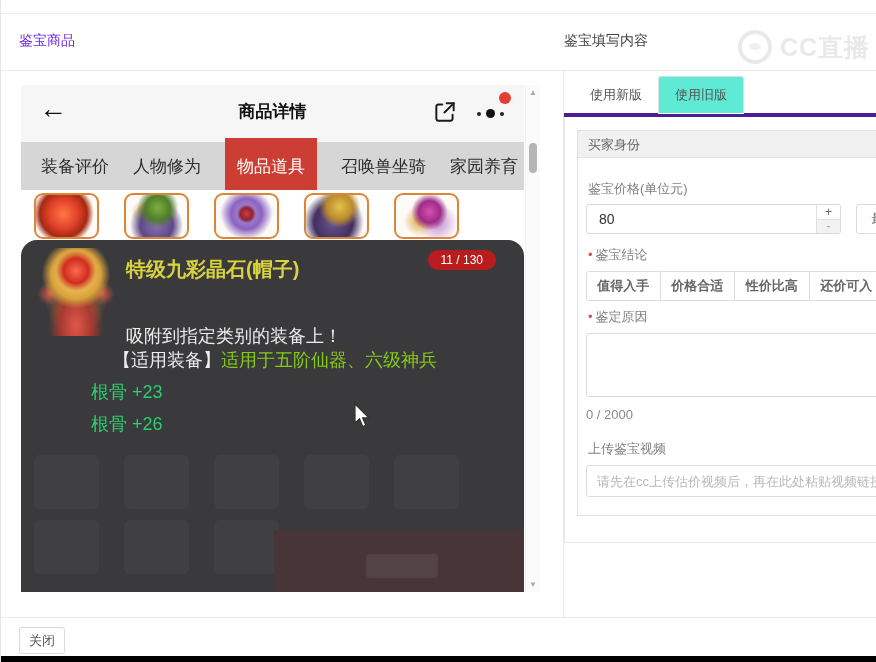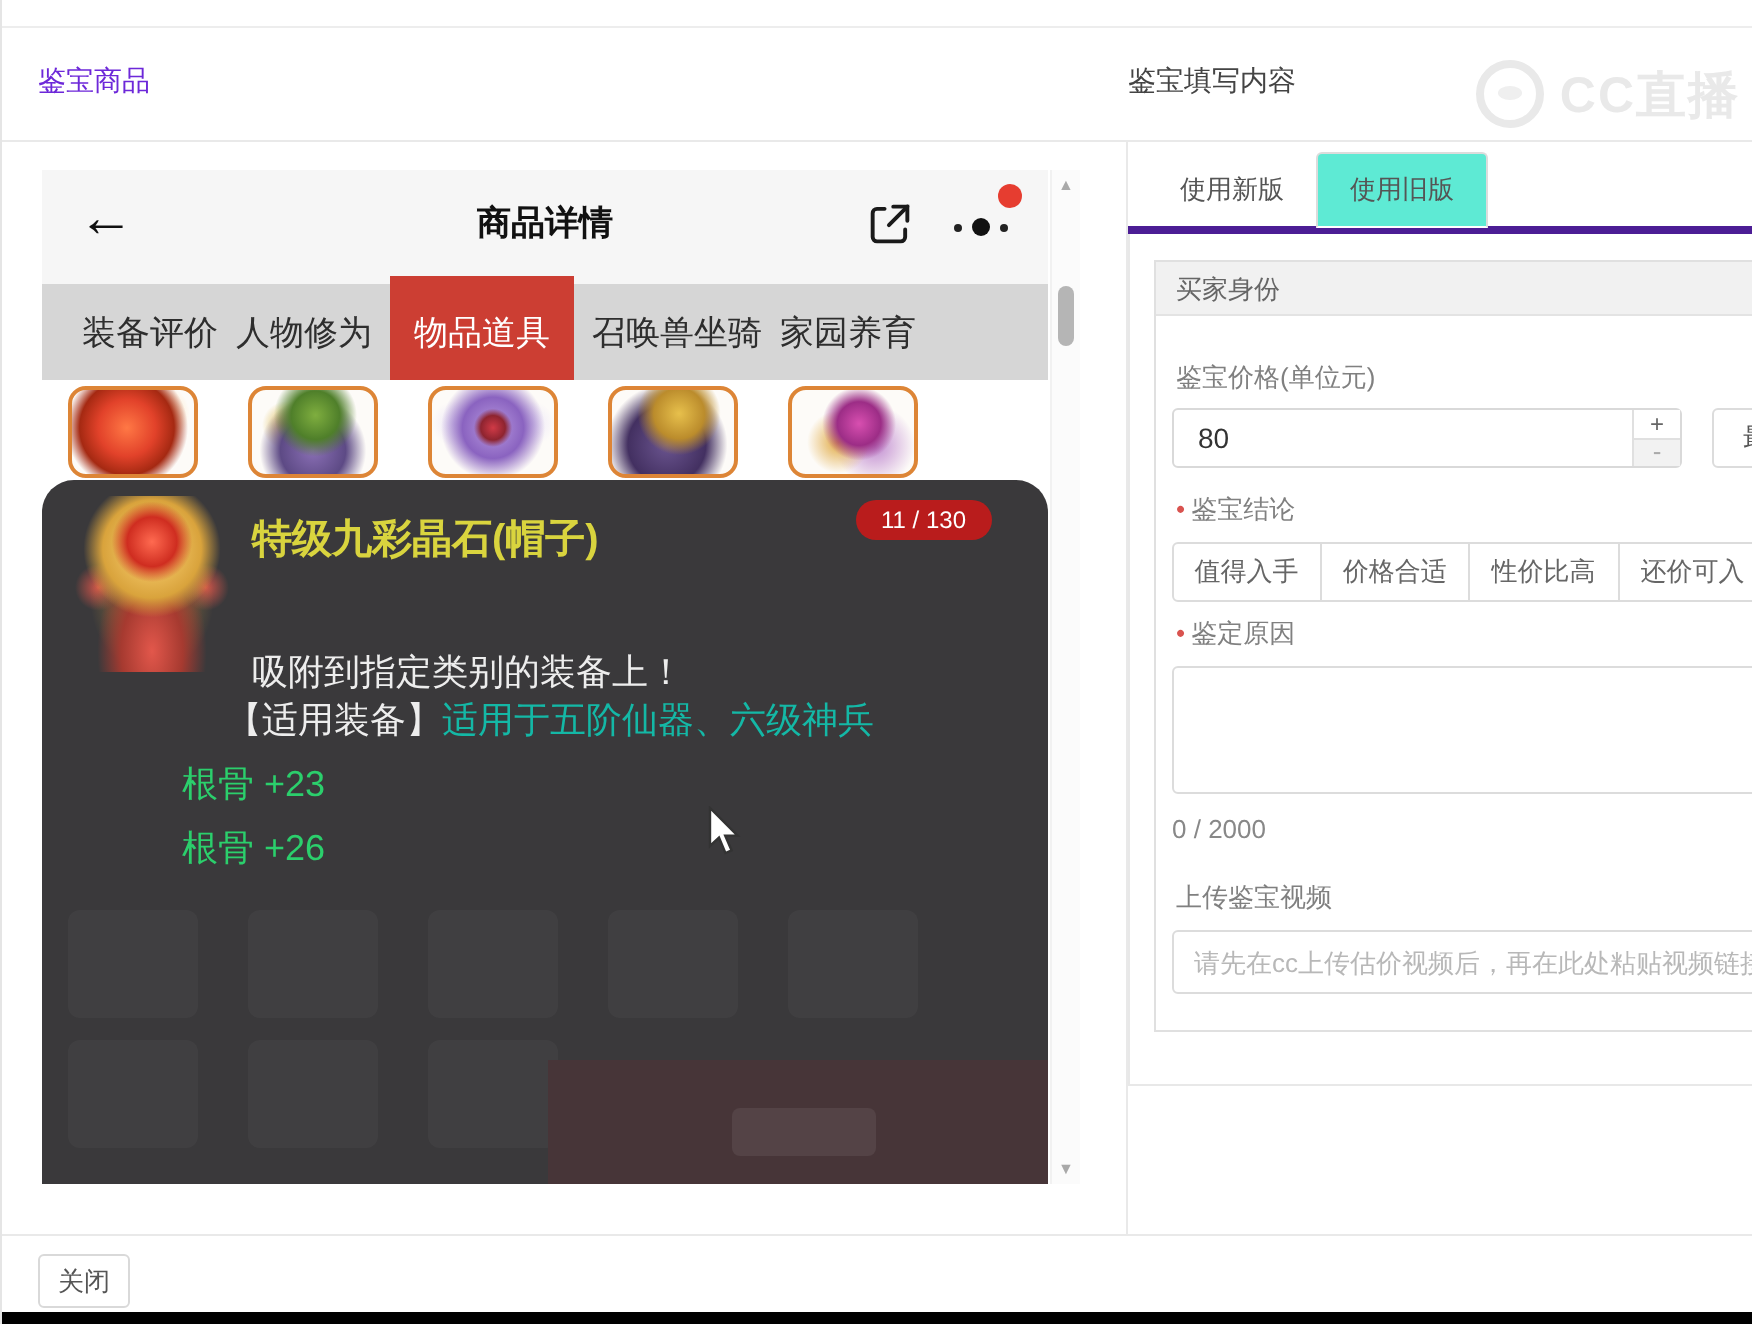--- a/index.html
+++ b/index.html
@@ -23,21 +23,21 @@
   .p-header { position:absolute; top:0; left:0; width:100%; height:57px; background:#f6f6f6; }
   .p-back  { position:absolute; left:18px; top:10px; font-size:28px; color:#111; line-height:1; }
   .p-title { position:absolute; left:0; right:0; top:15px; text-align:center; font-size:17px; font-weight:bold; color:#111; }
   .p-share { position:absolute; right:66px; top:14px; width:26px; height:26px; }
   .p-more  { position:absolute; right:20px; top:24px; display:flex; align-items:center; gap:5px; }
   .p-more .d { width:4px; height:4px; background:#222; border-radius:50%; }
   .p-more .D { width:9px; height:9px; background:#111; border-radius:50%; }
   .p-reddot { position:absolute; right:13px; top:7px; width:12px; height:12px; border-radius:50%; background:#e63d30; }
 
   .p-tabs { position:absolute; top:57px; left:0; width:100%; height:48px; background:#d6d6d6;
-            display:flex; align-items:center; padding:0 20px; gap:9px; }
+            display:flex; align-items:center; padding:0 20px; gap:24px; }
   .p-tab { font-size:17px; color:#2e2e2e; white-space:nowrap; }
   .p-tab.sel { background:#cc3e33; color:#fff; height:56px; display:flex; align-items:center; padding:0 12px; }
 
   .p-thumbs { position:absolute; top:105px; left:0; width:100%; height:50px; background:#fff; }
   .thumb { position:absolute; top:3px; width:65px; height:46px; border:2px solid #dd8536; border-radius:9px; overflow:hidden; background:#fdfbf8; }
   .thumb .blob { width:100%; height:100%; }
   .b1 { background: radial-gradient(circle at 45% 45%, #ff7845 0%, #e2422a 35%, #a52912 58%, rgba(0,0,0,0) 75%),
                     radial-gradient(circle at 72% 28%, #ffd9a0 0%, rgba(0,0,0,0) 28%); }
   .b2 { background: radial-gradient(circle at 52% 30%, #7fae3f 0%, #4f7f2a 28%, rgba(0,0,0,0) 48%),
                     radial-gradient(circle at 50% 72%, #8a6fb5 0%, #5d4a85 38%, rgba(0,0,0,0) 62%),
@@ -63,21 +63,21 @@
       radial-gradient(circle at 18% 52%, rgba(226,87,75,0.9) 0%, rgba(0,0,0,0) 14%),
       radial-gradient(circle at 82% 52%, rgba(226,87,75,0.9) 0%, rgba(0,0,0,0) 14%);
   }
   .t-title { position:absolute; left:105px; top:16px; font-size:20px; font-weight:bold; color:#d9d43e; }
   .t-badge { position:absolute; right:28px; top:10px; background:#b91c1c; border-radius:14px;
              padding:3px 13px; font-size:12px; color:#fff; }
   .t-line { position:absolute; font-size:18px; color:#ededed; white-space:nowrap; }
   .t-desc1 { left:105px; top:50px; }
   .t-desc2 { left:105px; top:84px; }
   .t-apply { left:92px;  top:108px; }
-  .t-apply .red { color:#14b8a6; }
+  .t-apply .red { color:#84cc16; }
   .t-attr { position:absolute; left:70px; font-size:18px; color:#2bcf6c; }
   .t-attr1 { top:140px; } .t-attr2 { top:172px; }
   .g { position:absolute; width:65px; height:54px; background:rgba(255,255,255,0.035); border-radius:6px; }
   .dim-red { position:absolute; left:253px; top:290px; width:250px; height:62px; background:#473538; }
   .dim-btn { position:absolute; left:92px; top:24px; width:72px; height:24px; background:rgba(255,255,255,0.07); border-radius:4px; }
 
   .sb { position:absolute; left:524px; top:85px; width:15px; height:507px; background:#fbfbfb; border-left:1px solid #f1f1f1; }
   .sb-up   { position:absolute; top:3px; left:0; right:0; text-align:center; font-size:8px; color:#a9a9a9; }
   .sb-down { position:absolute; bottom:3px; left:0; right:0; text-align:center; font-size:8px; color:#a9a9a9; }
   .sb-thumb{ position:absolute; top:58px; left:3px; width:8px; height:30px; background:#b5b5b5; border-radius:5px; }
@@ -103,21 +103,21 @@
   .stepper { position:absolute; right:0; top:0; width:24px; height:28px; border-left:1px solid #e0e0e0;
              display:flex; flex-direction:column; }
   .step-up   { flex:1; font-size:12px; color:#666; text-align:center; line-height:14px; background:#fff; }
   .step-down { flex:1; border-top:1px solid #e0e0e0; background:#f2f2f2; color:#aaa; line-height:11px;
                font-size:13px; text-align:center; }
   .max-btn { margin-left:15px; width:44px; height:30px; border:1px solid #dcdcdc; border-radius:3px;
              background:#fff; font-size:13px; color:#555; font-family:inherit; }
   .m12 { margin-top:12px; } .m7 { margin-top:7px; } .m18 { margin-top:18px; }
   .segmented { margin-top:7px; display:flex; width:298px; }
   .seg { width:85px; height:30px; line-height:28px; text-align:center; font-size:13px; color:#666;
-         border:1px solid #dcdcdc; border-left:none; background:#fff; white-space:nowrap; }
+         border:1px solid #dcdcdc; border-left:none; background:#fff; white-space:nowrap;font-weight:bold; }
   .seg:first-child { border-left:1px solid #dcdcdc; border-radius:3px 0 0 3px; }
   .reason-ta { margin-top:7px; width:300px; height:64px; border:1px solid #dcdcdc; border-radius:3px;
                resize:none; outline:none; font-family:inherit; font-size:13px; padding:6px; display:block; }
   .counter { margin-top:10px; font-size:13px; color:#888; }
   .video-input { margin-top:7px; width:300px; height:32px; border:1px solid #dcdcdc; border-radius:3px;
                  padding-left:10px; font-size:13px; color:#333; outline:none; font-family:inherit; display:block; }
   .video-input::placeholder { color:#b8b8b8; }
 
   .footer-line { position:absolute; top:617px; left:0; right:0; height:1px; background:#e9e9e9; }
   .close-btn { position:absolute; left:18px; top:627px; width:46px; height:27px; border:1px solid #d9d9d9;

